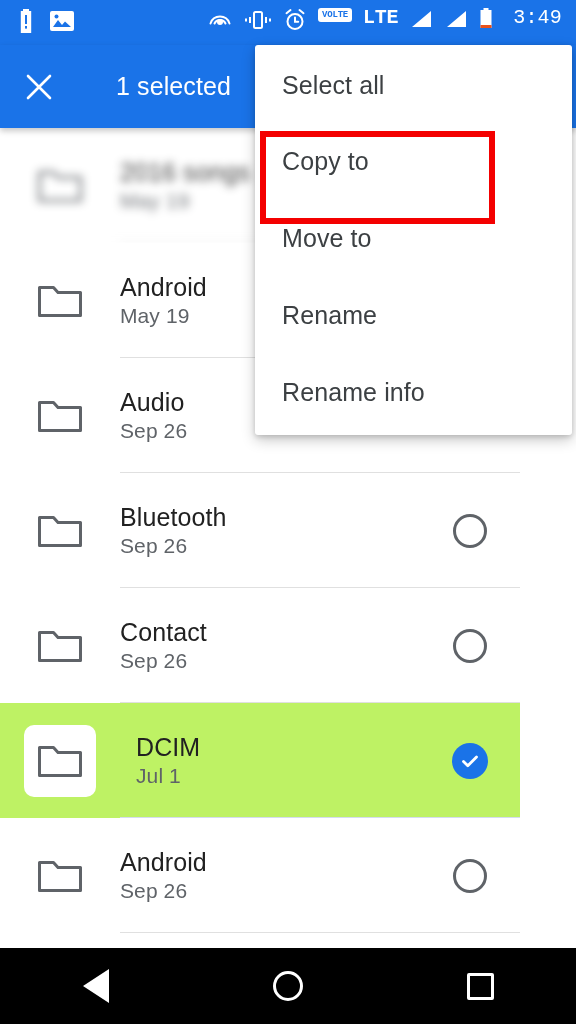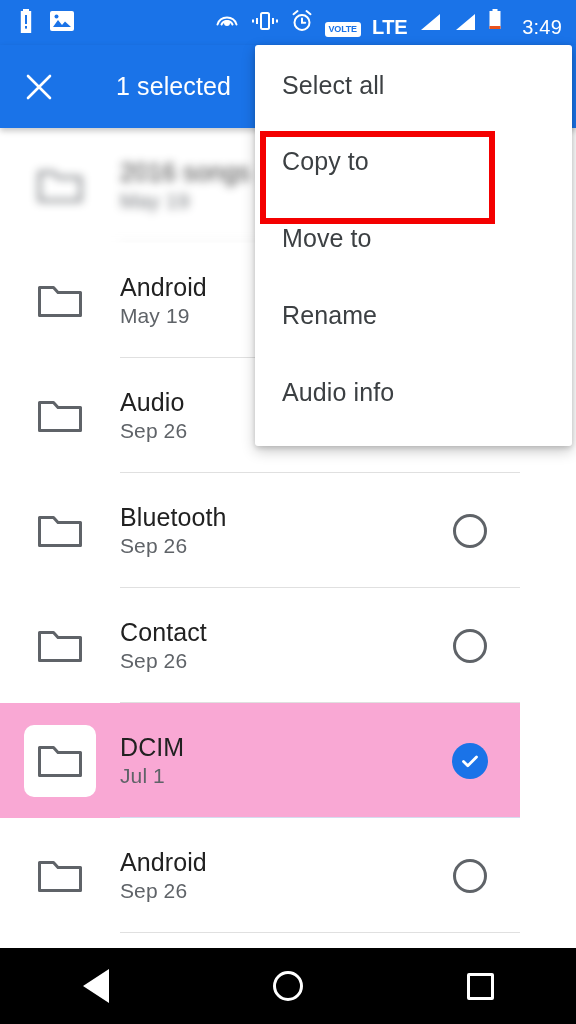--- a/index.html
+++ b/index.html
@@ -12,21 +12,21 @@
   }
   .phone { position:relative; width:576px; height:1024px; overflow:hidden; background:#fff; }
 
   
   .statusbar{
     position:absolute; top:0; left:0; width:576px; height:45px;
     background:#1a73e8; display:flex; align-items:center;
     padding:0 14px 0 18px; color:#fff;
   }
   .sb-left{ display:flex; align-items:center; gap:16px; }
-  .sb-right{ display:flex; align-items:flex-end; gap:11px; margin-left:auto; }
+  .sb-right{ display:flex; align-items:flex-start; gap:11px; margin-left:auto;font-family:Liberation Mono, monospace; }
   .sb-icon{ display:block; }
   .volte-badge{
     border:2px solid #fff; border-radius:3px; font-size:9px; font-weight:bold;
     letter-spacing:-0.2px; padding:1px 2px 0 2px; line-height:1.05;
     color:#1a73e8; background:#fff;
   }
   .lte-text{ font-size:20px; font-weight:bold; letter-spacing:-0.3px; line-height:1; }
   .clock{ font-size:20px; font-weight:normal; letter-spacing:0.2px; line-height:1; margin-left:9px;}
 
   
@@ -46,21 +46,21 @@
 
   
   .list{
     position:absolute; top:128px; left:0; width:520px; height:820px;
     background:#fff; overflow:hidden; z-index:1;
   }
   .row{
     position:relative; height:115px; display:flex; align-items:center;
     background:#fff;
   }
-  .row.selected{ background:#f9a8d4; }
+  .row.selected{ background:#bef264;gap:16px; }
   .row.blurred{ filter:blur(4px); opacity:0.85; }
   .icon-cell{
     width:120px; min-width:120px; height:115px;
     display:flex; align-items:center; justify-content:center;
   }
   .icon-chip{
     width:72px; height:72px; border-radius:10px;
     display:flex; align-items:center; justify-content:center;
   }
   .row.selected .icon-chip{ background:#ffffff; }
@@ -81,21 +81,21 @@
   .divider{
     position:absolute; bottom:0; left:120px; right:0; height:1px; background:#e0e0e0;
   }
   .row.selected .divider{ background:#d4dcef; }
 
   
   .menu{
     position:absolute; top:45px; left:255px; width:317px;
     background:#fff; border-radius:3px;
     box-shadow:0 5px 14px rgba(0,0,0,0.22), 0 2px 5px rgba(0,0,0,0.14);
-    z-index:20; padding:2px 0 15px 0;
+    z-index:20; padding:2px 0 4px 0;
   }
   .menu-item{
     height:77px; display:flex; align-items:center;
     padding-left:27px; font-size:25px; color:#3c4043; letter-spacing:0.1px;
     cursor:pointer; position:relative;
   }
   .menu-item:first-child{ height:76px; }
 
   
   .highlight-box{
@@ -322,21 +322,21 @@
       <div class="divider"></div>
     </div>
 
   </div>
 
   <div class="menu">
     <div class="menu-item">Select all</div>
     <div class="menu-item">Copy to</div>
     <div class="menu-item">Move to</div>
     <div class="menu-item">Rename</div>
-    <div class="menu-item">Audio info</div>
+    <div class="menu-item">Rename info</div>
   </div>
 
   <div class="highlight-box"></div>
 
   <div class="navbar">
     <div class="nav-btn">
       <div class="nav-back"></div>
     </div>
     <div class="nav-btn">
       <div class="nav-home"></div>

